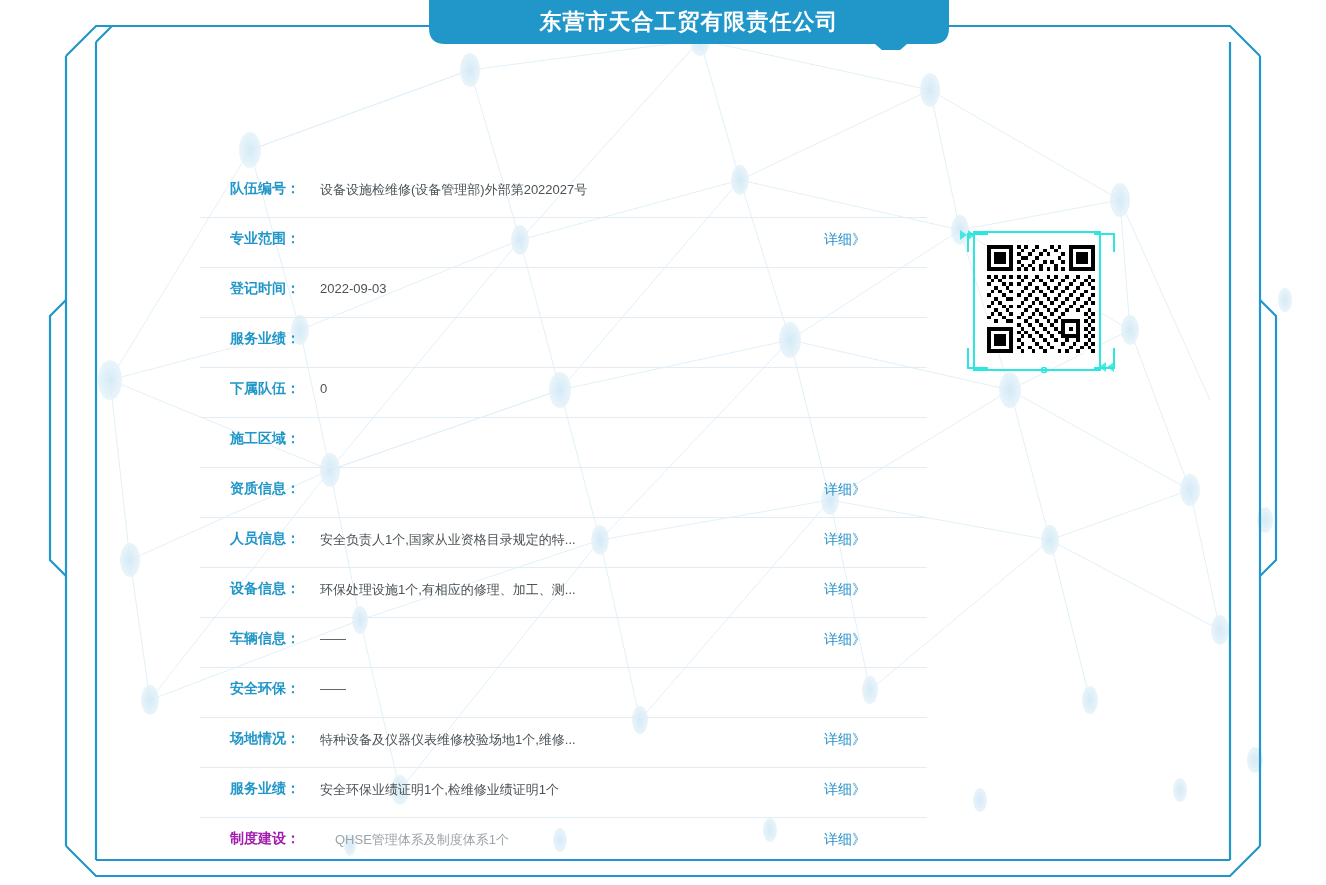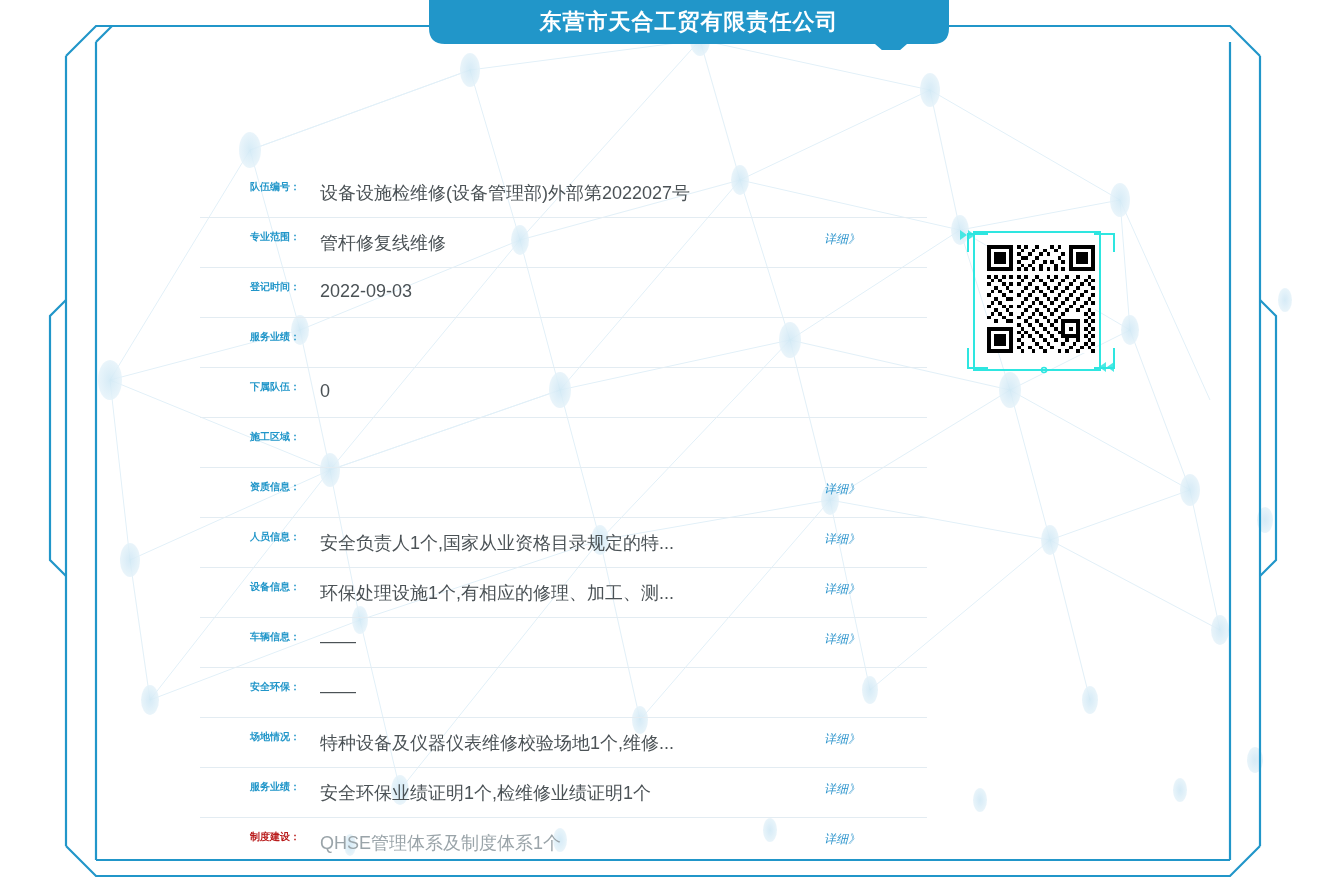--- a/index.html
+++ b/index.html
@@ -83,48 +83,47 @@
     width: 727px;
     height: 1px;
     background: #e3ecf2;
   }
   .info-row .label {
     position: absolute;
     left: 60px;
     top: 12px;
     width: 100px;
     text-align: right;
-    font-size: 10px;
+    font-size: 14px;
     font-weight: bold;
     color: #2196c9;
     white-space: nowrap;
   }
   .info-row .value {
     position: absolute;
     left: 180px;
     top: 13px;
     width: 430px;
-    font-size: 18px;
+    font-size: 13px;
     color: #4b5256;
     white-space: nowrap;
     overflow: hidden;
     text-overflow: ellipsis;
   }
   .info-row .detail {
     position: absolute;
     left: 684px;
     top: 13px;
-    font-size: 12px;
+    font-size: 14px;
     color: #2a93cc;
     cursor: pointer;
     white-space: nowrap;
-    font-style: italic;
-  }
-  .info-row.dim .label { color: #b91c1c; }
-  .info-row.dim .value { color: #9aa4a9; }
+  }
+  .info-row.dim .label { color: #a21caf; }
+  .info-row.dim .value { color: #9aa4a9; margin-left: 15px; }
 
   
   #qr-wrap {
     position: absolute;
     left: 958px;
     top: 222px;
     width: 158px;
     height: 158px;
     z-index: 3;
   }
@@ -241,21 +240,20 @@
 
   <div class="info-row">
     <div class="label">队伍编号：</div>
     <div class="value">设备设施检维修(设备管理部)外部第2022027号</div>
 
     <div class="sep"></div>
   </div>
 
   <div class="info-row">
     <div class="label">专业范围：</div>
-    <div class="value">管杆修复线维修</div>
     <div class="detail">详细》</div>
     <div class="sep"></div>
   </div>
 
   <div class="info-row">
     <div class="label">登记时间：</div>
     <div class="value">2022-09-03</div>
 
     <div class="sep"></div>
   </div>

